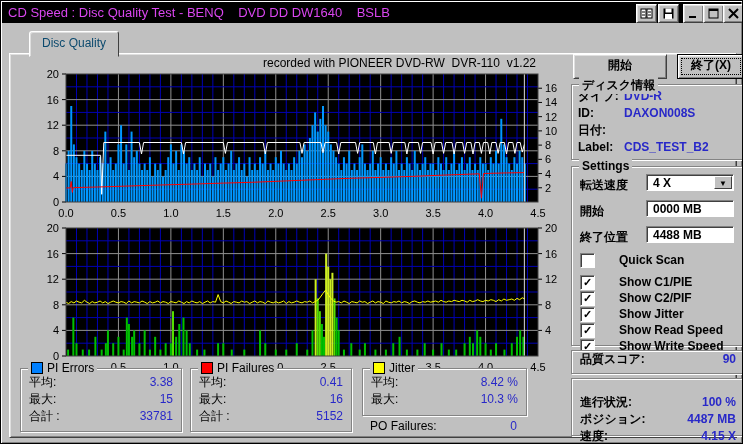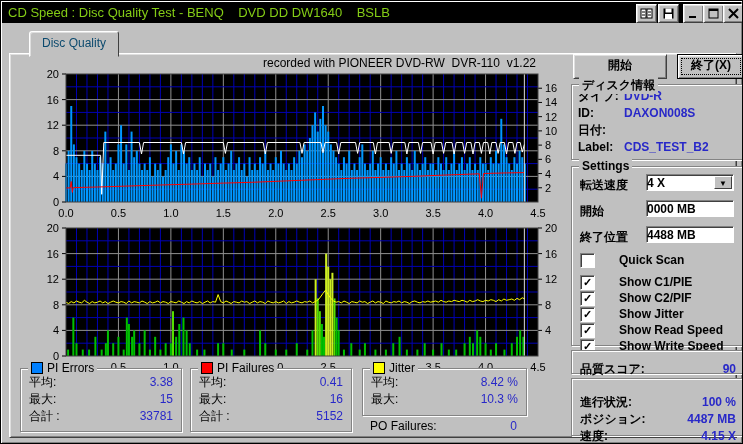--- a/index.html
+++ b/index.html
@@ -1,20 +1,20 @@
 <!DOCTYPE html>
 <html><head>
 <meta charset="utf-8">
 <style>
   html,body{margin:0;padding:0;background:#555;font-family:"Liberation Sans",sans-serif;}
   #window{position:relative;width:743px;height:444px;background:#c0c0c0;overflow:hidden;
     border:1px solid #000;box-sizing:border-box;box-shadow:inset 1px 1px 0 #fff,inset -1px -1px 0 #808080;}
   
   #titlebar{position:absolute;left:1px;top:1px;right:1px;height:21px;background:#000;}
-  #title-text{position:absolute;left:6px;top:0;line-height:21px;color:#84cc16;font-size:13px;white-space:pre;}
+  #title-text{position:absolute;left:6px;top:0;line-height:21px;color:#d946ef;font-size:13px;white-space:pre;}
   .tb-btn{position:absolute;top:2px;width:19px;height:17px;background:#c0c0c0;border:1px solid;
     border-color:#fff #404040 #404040 #fff;box-shadow:inset 1px 1px 0 #dfdfdf,inset -1px -1px 0 #808080;
     display:flex;align-items:center;justify-content:center;}
   
   #tab{position:absolute;left:28px;top:30px;width:88px;height:24px;background:#c0c0c0;z-index:2;
     border:1px solid;border-color:#fff #404040 transparent #fff;box-shadow:inset 1px 1px 0 #dfdfdf;
     border-radius:3px 3px 0 0;font-size:12px;text-align:center;line-height:22px;color:#0c4a6e;}
   #panel{position:absolute;left:8px;top:52px;width:728px;height:385px;background:#c0c0c0;
     border:1px solid;border-color:#fff #404040 #404040 #fff;box-shadow:inset 1px 1px 0 #dfdfdf,inset -1px -1px 0 #808080;box-sizing:border-box;}
   #chart-header{position:absolute;left:10px;top:2px;width:516px;text-align:right;font-size:12px;color:#000;white-space:pre;}
@@ -28,21 +28,21 @@
   .lbl{color:#000;} .val{color:#2828c8;}
   
   #sidebar{position:absolute;left:557px;top:0;width:172px;height:383px;font-weight:bold;}
   .btn{position:absolute;height:23px;background:#c0c0c0;border:1px solid;border-color:#fff #404040 #404040 #fff;
     box-shadow:inset 1px 1px 0 #dfdfdf,inset -1px -1px 0 #808080;font-size:12px;text-align:center;line-height:21px;color:#000;}
   .btn-default{border:1px solid #000;outline:1px dotted #000;outline-offset:-5px;
     box-shadow:inset 1px 1px 0 #fff,inset -1px -1px 0 #808080,inset 2px 2px 0 #dfdfdf;}
   .info-row{display:flex;font-size:12px;line-height:17px;padding:0 6px;}
   .info-row .lbl{width:46px;flex:none;}
   .field{background:#fff;border:1px solid;border-color:#808080 #fff #fff #808080;box-shadow:inset 1px 1px 0 #404040;
-    font-size:12px;color:#000;padding:1px 0;line-height:15px;}
+    font-size:12px;color:#000;padding:1px 6px;line-height:15px;}
   .combo-arrow{position:absolute;right:1px;top:1px;bottom:1px;width:16px;background:#c0c0c0;border:1px solid;
     border-color:#fff #404040 #404040 #fff;font-size:8px;text-align:center;line-height:14px;color:#000;}
   .chk-row{display:flex;align-items:flex-start;gap:24px;position:absolute;left:8px;font-size:12px;color:#000;}
   .chk{width:13px;height:13px;background:#fff;border:1px solid;border-color:#808080 #fff #fff #808080;
     box-shadow:inset 1px 1px 0 #404040;flex:none;text-align:center;line-height:12px;font-size:11px;color:#000;}
   .chk span{visibility:hidden;}
   .chk.on span{visibility:visible;}
 </style>
 </head>
 <body>
@@ -654,21 +654,21 @@
             <span class="chk on"><span>✓</span></span>
             <span>Show Read Speed</span>
           </div>
         <div class="chk-row" style="top:172px;">
             <span class="chk on"><span>✓</span></span>
             <span>Show Write Speed</span>
           </div>
       </div>
 
       <div class="grp" style="left:4px;top:296px;width:172px;height:22px;">
-        <div class="stat-row" style="margin-top:10px;">
+        <div class="stat-row" style="margin-top:0;">
             <span class="lbl">品質スコア:</span>
             <span class="val">90</span>
           </div>
       </div>
 
       <div class="grp" style="left:4px;top:324px;width:172px;height:56px;">
         <div class="stat-row" style="margin-top:15px;">
             <span class="lbl">進行状況:</span>
             <span class="val">100 %</span>
           </div>

